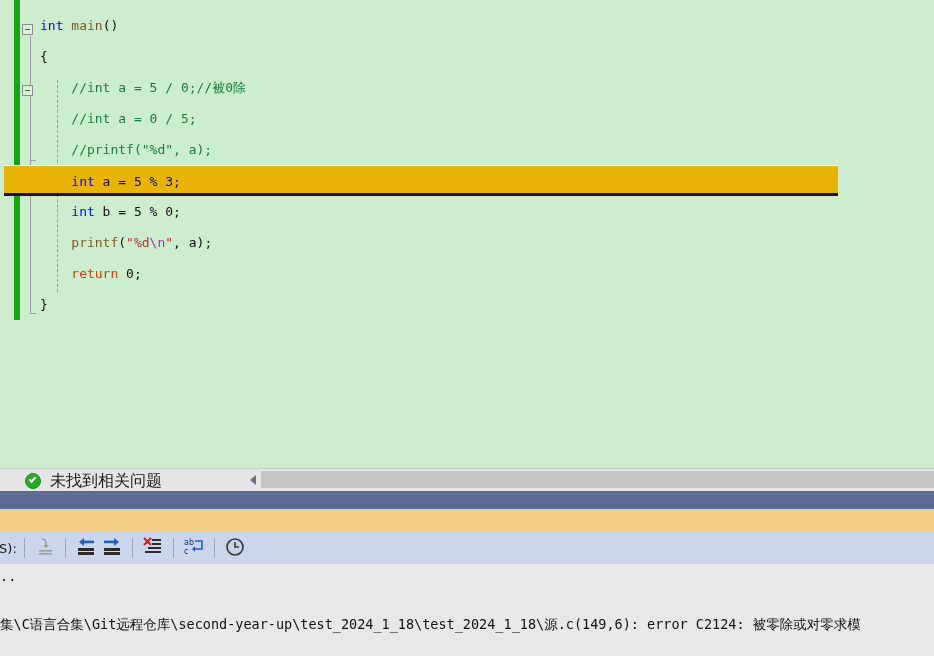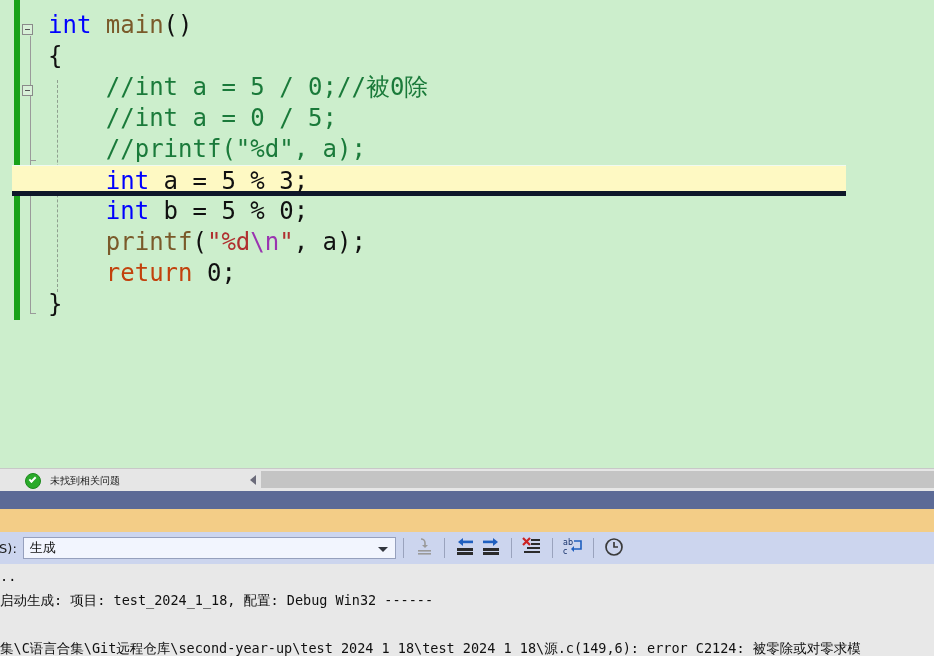--- a/index.html
+++ b/index.html
@@ -78,38 +78,38 @@
     position: absolute;
     left: 57px;
     top: 80px;
     width: 0;
     height: 212px;
     border-left: 1px dashed #8f9f8f;
   }
 
   .code {
     position: absolute;
-    left: 12px;
+    left: 4px;
     top: 10px;
     width: 834px;
     font-family: "DejaVu Sans Mono", "Liberation Mono", monospace;
-    font-size: 24px;
+    font-size: 13px;
     line-height: 31px;
     white-space: pre;
   }
   .code-line {
     position: relative;
     height: 31px;
     padding-left: 36px;
     box-sizing: border-box;
   }
   .code-line.current {
-    background: #fef9c3;
+    background: #eab308;
     border-top: 1px solid #f0faf0;
-    border-bottom: 5px solid #0f172a;
+    border-bottom: 3px solid #0f172a;
   }
   .tok-kw      { color: #0000ff; }
   .tok-kw2     { color: #c2410c; }
   .tok-fn      { color: #7a5a2a; }
   .tok-plain   { color: #101010; }
   .tok-comment { color: #1a7a3a; margin-top: 6px; }
   .tok-str     { color: #b03030; }
   .tok-esc     { color: #9a34b0; }
 
   
@@ -140,21 +140,21 @@
     left: 3px;
     top: 3px;
     width: 5px;
     height: 2px;
     border-left: 2px solid #ffffff;
     border-bottom: 2px solid #ffffff;
     transform: rotate(-45deg);
   }
   .ok-text {
     margin-left: 9px;
-    font-size: 10px;
+    font-size: 16px;
     color: #1a1a1a;
     font-family: "DejaVu Sans", sans-serif;
   }
   .hscroll {
     position: absolute;
     left: 246px;
     top: 470px;
     width: 688px;
     height: 19px;
     display: flex;
@@ -311,24 +311,20 @@
       <div class="hscroll-thumb"></div>
     </div>
   </div>
 
   <div class="band-slate"></div>
   <div class="band-tan"></div>
 
   <div class="toolbar">
     <div class="toolbar-label">(S):</div>
 
-    <div class="combo">
-      <div class="combo-value">生成</div>
-      <div class="combo-arrow"></div>
-    </div>
 
     <div class="tb-sep"></div>
 
     <div class="tb-btn">
       <svg width="20" height="20" viewBox="0 0 20 20">
         <path d="M7 3 a4 4 0 0 1 4 4 v4" fill="none" stroke="#9a9a9a" stroke-width="1.6"></path>
         <path d="M8 9 l3 3 l3 -3" fill="#9a9a9a"></path>
         <rect x="4" y="14" width="13" height="1.6" fill="#9a9a9a"></rect>
         <rect x="4" y="17" width="13" height="1.6" fill="#9a9a9a"></rect>
       </svg>
@@ -380,15 +376,15 @@
     <div class="tb-sep"></div>
 
     <div class="tb-btn">
       <svg width="22" height="22" viewBox="0 0 22 22">
         <circle cx="11" cy="11" r="8" fill="none" stroke="#3a3a3a" stroke-width="1.7"></circle>
         <path d="M11 6 v5 h4" fill="none" stroke="#3a3a3a" stroke-width="1.7"></path>
       </svg>
     </div>
   </div>
 
-  <div class="output" id="output-container"><div class="out-line">..</div><div class="out-line">启动生成: 项目: test_2024_1_18, 配置: Debug Win32 ------</div><div class="out-line"></div><div class="out-line">集\C语言合集\Git远程仓库\second-year-up\test_2024_1_18\test_2024_1_18\源.c(149,6): error C2124: 被零除或对零求模</div></div>
+  <div class="output" id="output-container"><div class="out-line">..</div><div class="out-line"></div><div class="out-line">集\C语言合集\Git远程仓库\second-year-up\test_2024_1_18\test_2024_1_18\源.c(149,6): error C2124: 被零除或对零求模</div></div>
 
 </div>
 
 </body></html>

